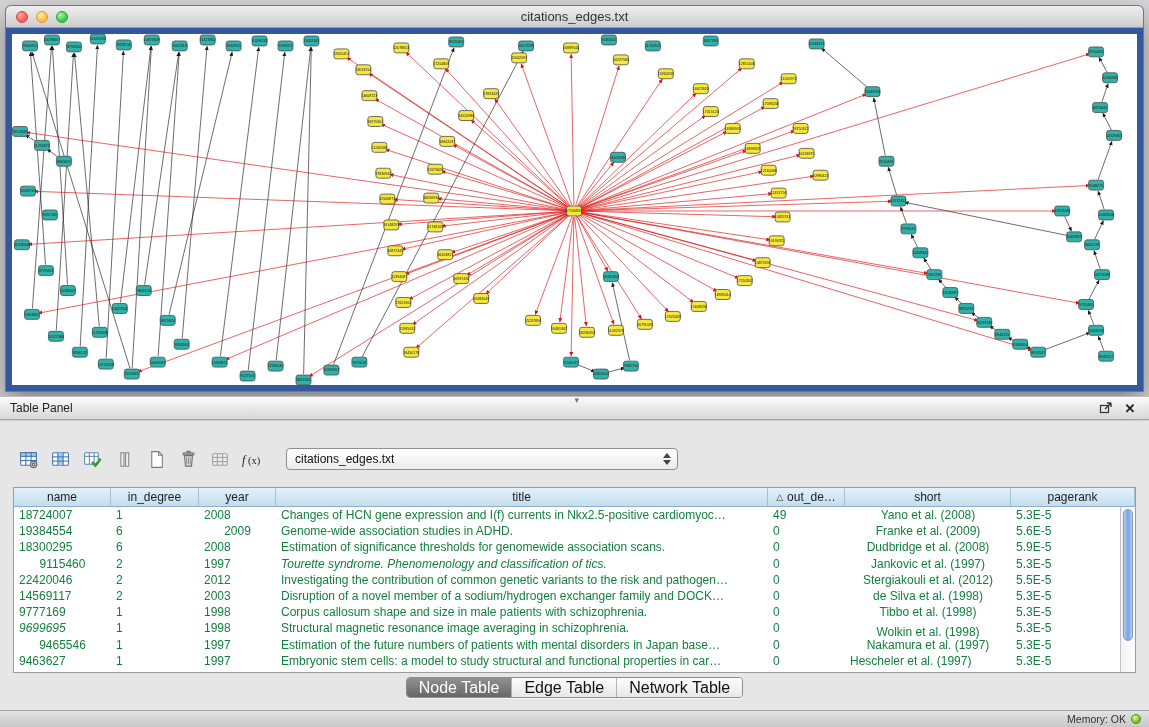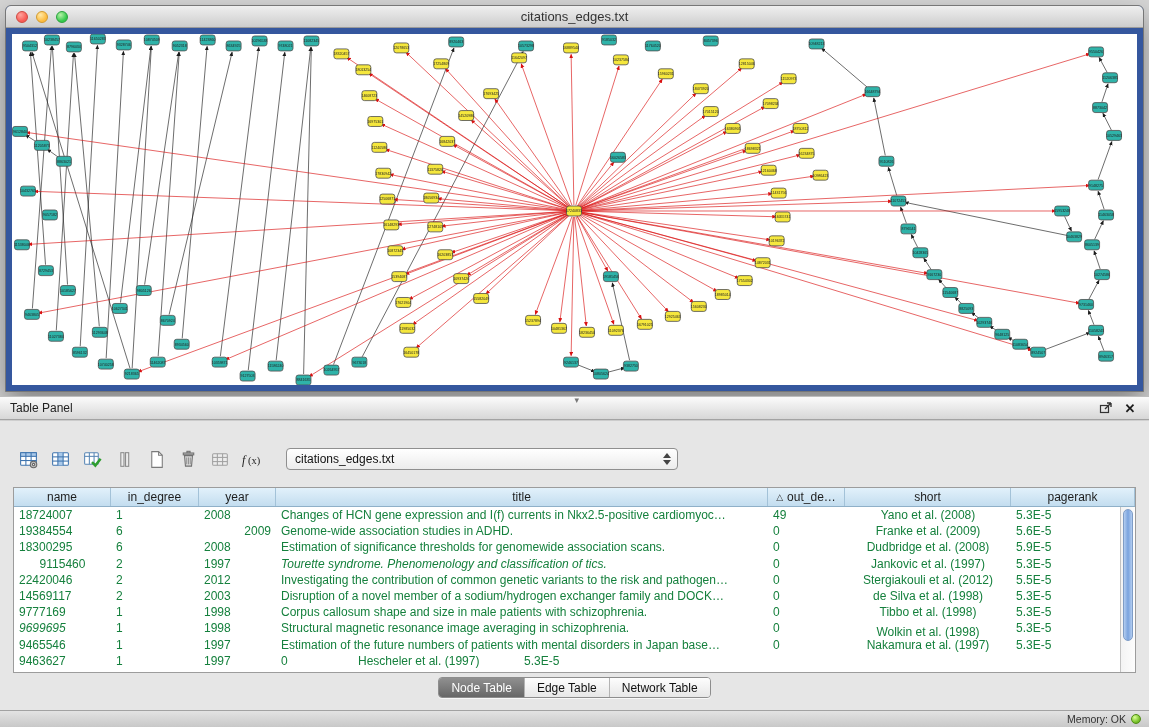--- a/index.html
+++ b/index.html
@@ -53,21 +53,21 @@
   .rows { flex:1; overflow:hidden; }
   .tr { display:flex; height:16.2px; align-items:center; font-size:12px; color:#15803d; }
   .td { padding:0 5px; white-space:nowrap; overflow:hidden; }
   .vscroll { flex:0 0 15px; border-left:1px solid #c2c2c2; background:linear-gradient(to right,#f3f3f3,#fdfdfd); position:relative; }
   .vthumb { position:absolute; left:2px; top:2px; width:10px; height:132px; border-radius:6px;
             background:linear-gradient(to right,#b3cdf0,#7AA3DE 50%,#b3cdf0); border:1px solid #7e9cc6; }
 
   .tabs-row { position:absolute; left:0; top:256px; width:100%; display:flex; justify-content:center; }
   .tabs { display:inline-flex; border:1px solid #8d8d8d; border-radius:4px; overflow:hidden;
           box-shadow:0 1px 0 rgba(255,255,255,.7); }
-  .tab { padding:0 12px; font-size:12px; height:19px; display:flex; align-items:center;
+  .tab { padding:0 12px; font-size:16px; height:19px; display:flex; align-items:center;
          background:linear-gradient(#fdfdfd,#e7e7e7); border-left:1px solid #b3b3b3; color:#111; }
   .tab:first-child { border-left:none; }
   .tab.active { background:linear-gradient(#909090,#676767); color:#fff; }
 
   .statusbar { position:absolute; left:0; bottom:0; width:100%; height:17px;
                background:linear-gradient(#e3e3e3,#c8c8c8); border-top:1px solid #a2a2a2;
                display:flex; align-items:center; justify-content:flex-end; padding-right:8px;
                font-size:10.5px; color:#333; }
   .mem-dot { width:10px; height:10px; border-radius:50%; margin-left:5px;
              background:radial-gradient(circle at 35% 30%, #d9ff94, #7cc52e 60%, #579b15); border:1px solid #4f8c14; }
@@ -854,21 +854,21 @@
               <div class="td" style="width: 88px; flex: 0 0 88px; text-align: left;">1</div>
               <div class="td" style="width: 77px; flex: 0 0 77px; text-align: left;">2008</div>
               <div class="td" style="width: 492px; flex: 0 0 492px; text-align: left;">Changes of HCN gene expression and I(f) currents in Nkx2.5-positive cardiomyoc…</div>
               <div class="td" style="width: 77px; flex: 0 0 77px; text-align: left;">49</div>
               <div class="td" style="width: 166px; flex: 0 0 166px; text-align: center;">Yano et al. (2008)</div>
               <div class="td" style="flex: 1 1 0%; text-align: left;">5.3E-5</div>
             </div>
             <div class="tr">
               <div class="td" style="width: 97px; flex: 0 0 97px; text-align: left;">19384554</div>
               <div class="td" style="width: 88px; flex: 0 0 88px; text-align: left;">6</div>
-              <div class="td" style="width: 77px; flex: 0 0 77px; text-align: right;">2009</div>
+              <div class="td" style="width: 77px; flex: 0 0 77px; text-align: center;">2009</div>
               <div class="td" style="width: 492px; flex: 0 0 492px; text-align: left;">Genome-wide association studies in ADHD.</div>
               <div class="td" style="width: 77px; flex: 0 0 77px; text-align: left;">0</div>
               <div class="td" style="width: 166px; flex: 0 0 166px; text-align: center;">Franke et al. (2009)</div>
               <div class="td" style="flex: 1 1 0%; text-align: left;">5.6E-5</div>
             </div>
             <div class="tr">
               <div class="td" style="width: 97px; flex: 0 0 97px; text-align: left;">18300295</div>
               <div class="td" style="width: 88px; flex: 0 0 88px; text-align: left;">6</div>
               <div class="td" style="width: 77px; flex: 0 0 77px; text-align: left;">2008</div>
               <div class="td" style="width: 492px; flex: 0 0 492px; text-align: left;">Estimation of significance thresholds for genomewide association scans.</div>
@@ -915,32 +915,33 @@
             <div class="tr">
               <div class="td" style="width: 97px; flex: 0 0 97px; text-align: left; font-style: italic;">9699695</div>
               <div class="td" style="width: 88px; flex: 0 0 88px; text-align: left;">1</div>
               <div class="td" style="width: 77px; flex: 0 0 77px; text-align: left;">1998</div>
               <div class="td" style="width: 492px; flex: 0 0 492px; text-align: left;">Structural magnetic resonance image averaging in schizophrenia.</div>
               <div class="td" style="width: 77px; flex: 0 0 77px; text-align: left;">0</div>
               <div class="td" style="width: 166px; flex: 0 0 166px; text-align: center; margin-top: 8px;">Wolkin et al. (1998)</div>
               <div class="td" style="flex: 1 1 0%; text-align: left;">5.3E-5</div>
             </div>
             <div class="tr">
-              <div class="td" style="width: 97px; flex: 0 0 97px; text-align: left;">9465546</div>
+              <div class="td" style="width: 97px; flex: 0 0 97px; text-align: center;">9465546</div>
               <div class="td" style="width: 88px; flex: 0 0 88px; text-align: left;">1</div>
               <div class="td" style="width: 77px; flex: 0 0 77px; text-align: left;">1997</div>
               <div class="td" style="width: 492px; flex: 0 0 492px; text-align: left;">Estimation of the future numbers of patients with mental disorders in Japan base…</div>
               <div class="td" style="width: 77px; flex: 0 0 77px; text-align: left;">0</div>
               <div class="td" style="width: 166px; flex: 0 0 166px; text-align: center;">Nakamura et al. (1997)</div>
               <div class="td" style="flex: 1 1 0%; text-align: left;">5.3E-5</div>
             </div>
             <div class="tr">
               <div class="td" style="width: 97px; flex: 0 0 97px; text-align: left;">9463627</div>
               <div class="td" style="width: 88px; flex: 0 0 88px; text-align: left;">1</div>
               <div class="td" style="width: 77px; flex: 0 0 77px; text-align: left;">1997</div>
+              <div class="td" style="width: 492px; flex: 0 0 492px; text-align: left;">Embryonic stem cells: a model to study structural and functional properties in car…</div>
               <div class="td" style="width: 77px; flex: 0 0 77px; text-align: left;">0</div>
               <div class="td" style="width: 166px; flex: 0 0 166px; text-align: left;">Hescheler et al. (1997)</div>
               <div class="td" style="flex: 1 1 0%; text-align: left;">5.3E-5</div>
             </div>
           </div>
         <div class="vscroll">
           <div class="vthumb"></div>
         </div>
       </div>
     </div>

